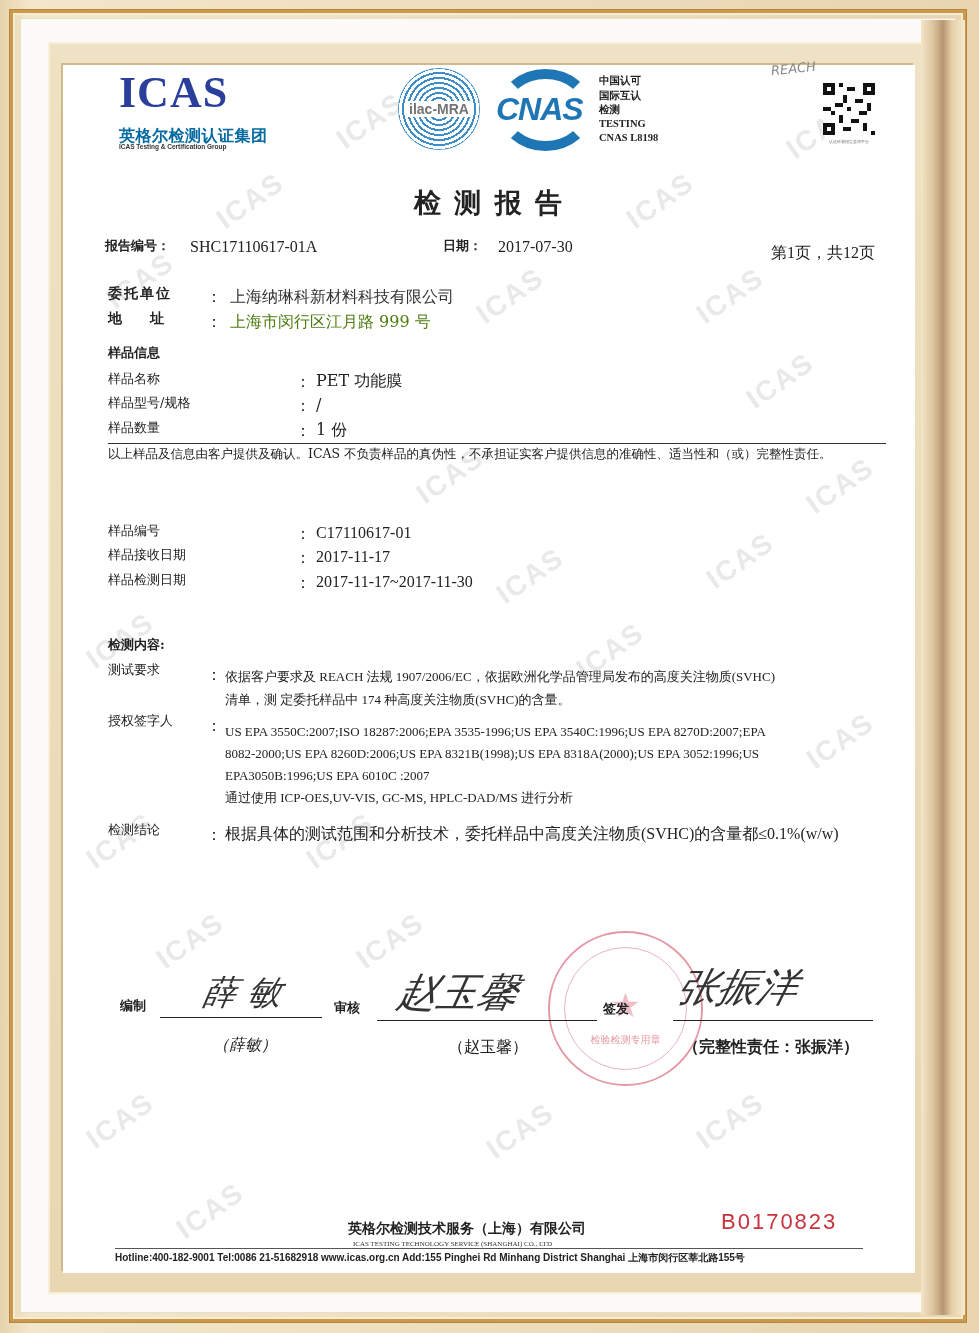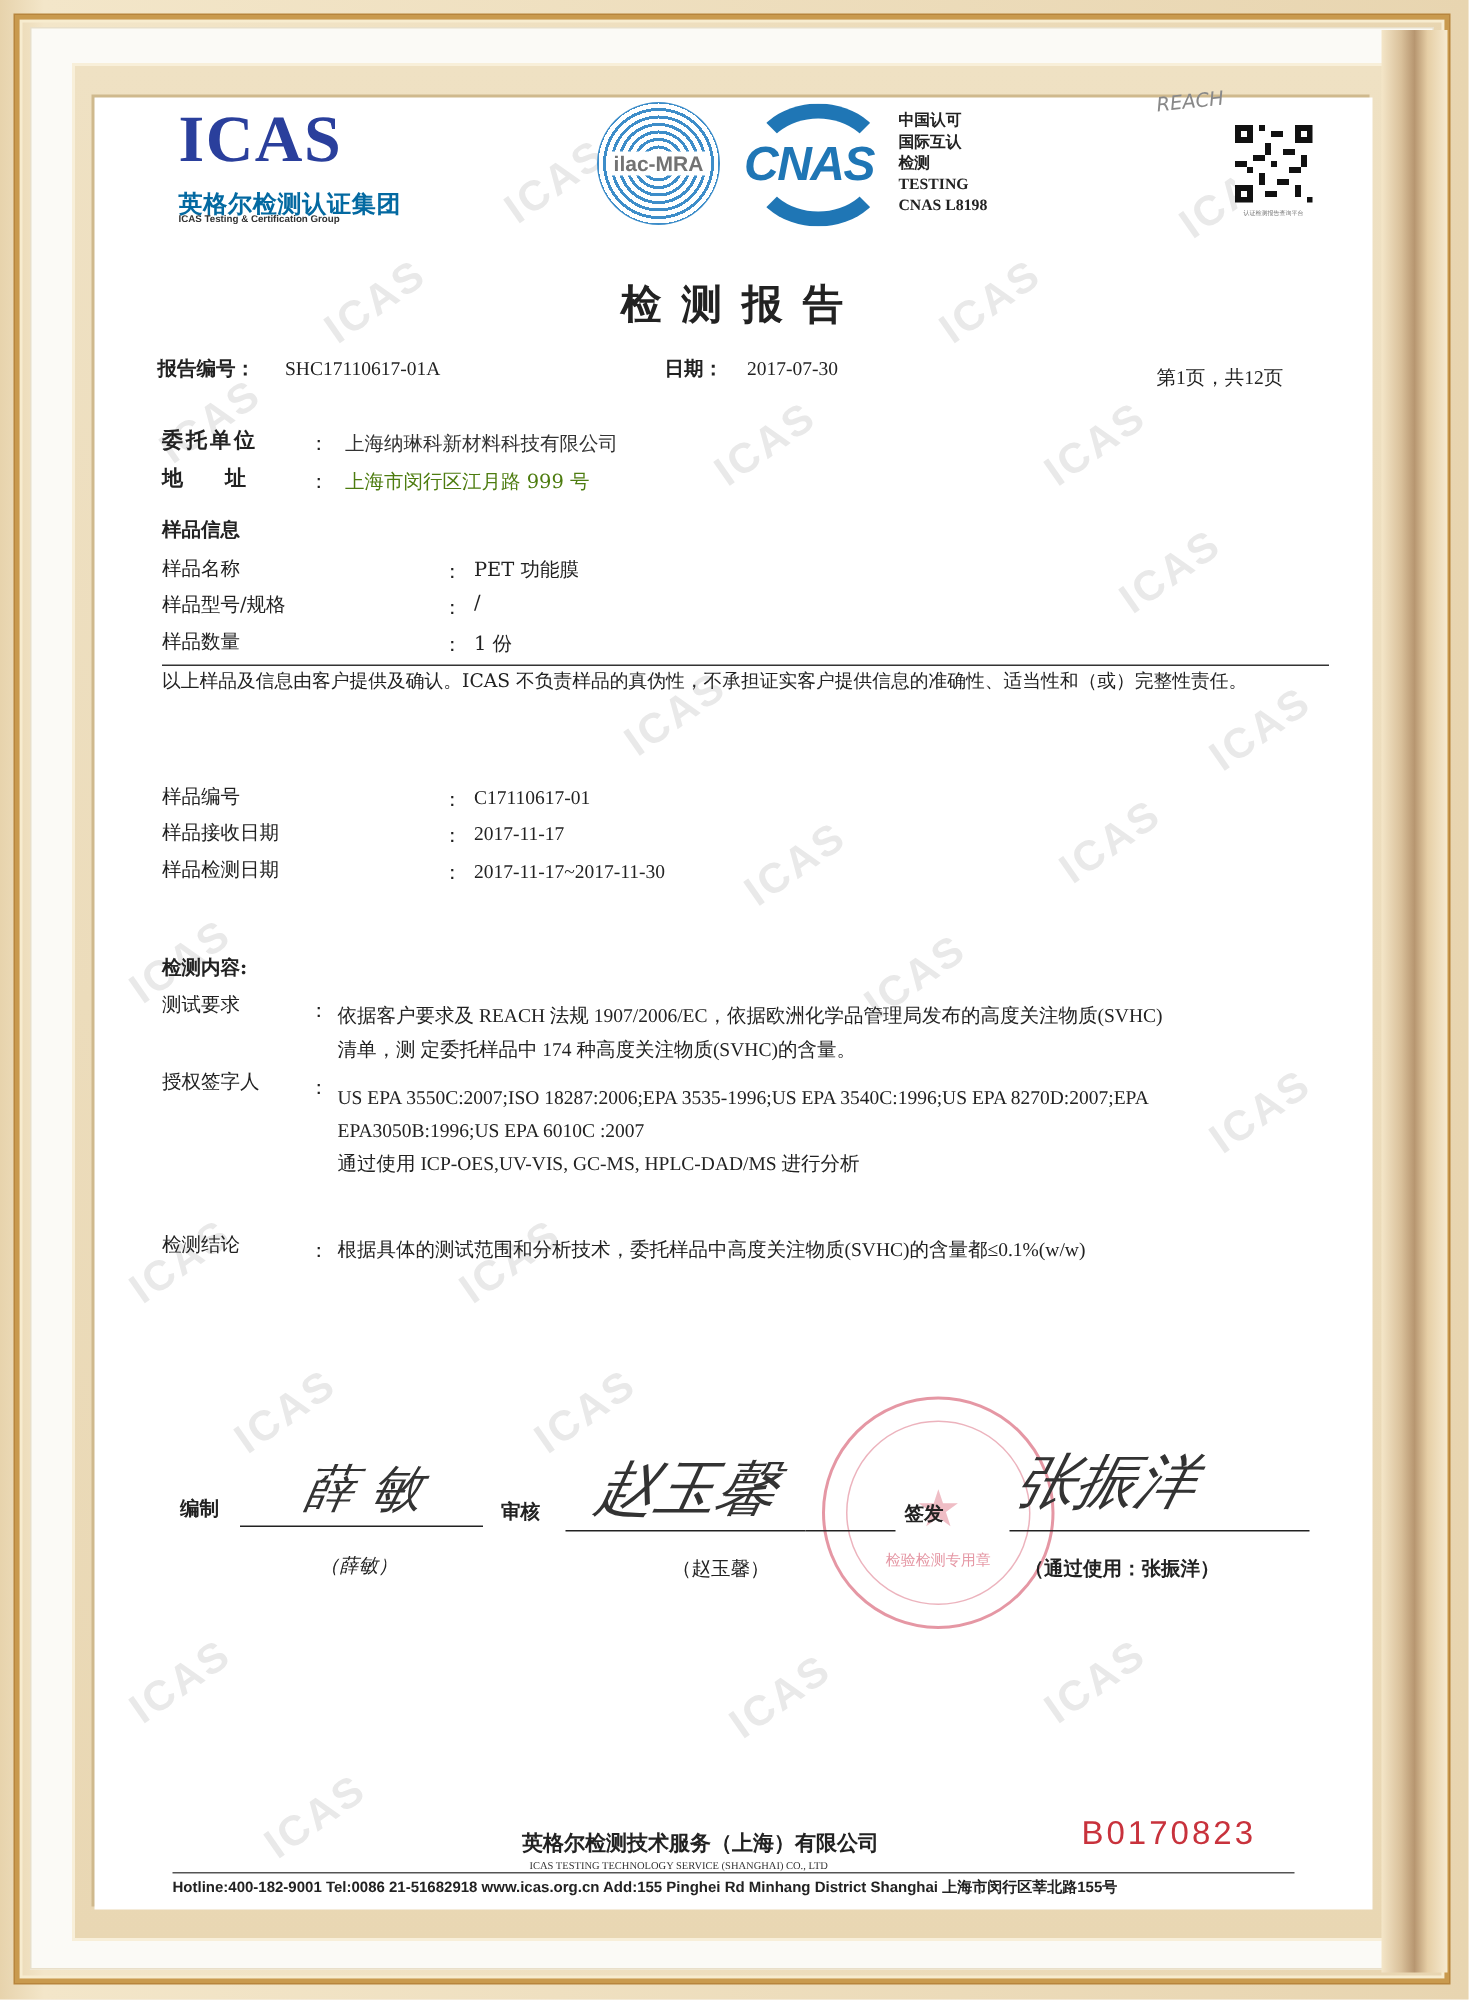--- a/index.html
+++ b/index.html
@@ -17,21 +17,21 @@
     background:linear-gradient(180deg,#efe1c3,#e9d7b3);
     box-shadow: inset 0 0 0 2px #f8efd9; }
   .frame-right-rail { position:absolute; right:14px; top:20px; width:44px; height:1295px;
     background:linear-gradient(90deg,#f4e6c8 0%,#d9c09a 30%,#b79670 50%,#e6cfa6 70%,#f6ead0 100%); }
   .page { position:absolute; left:63px; top:65px; width:852px; height:1208px; background:#fff;
     box-shadow: -2px -2px 0 #cfb98d; }
   .abs { position:absolute; }
   .serif { font-family:"Liberation Serif","DejaVu Serif",serif; }
   .sans { font-family:"Liberation Sans","DejaVu Sans",sans-serif; }
   .label { font-size:13px; color:#222; }
-  .val { font-size:13px; color:#222; }
+  .val { font-size:16px; color:#222; }
   .bold { font-weight:bold; }
   .watermark { position:absolute; color:#e9e9e9; font-family:"Liberation Sans",sans-serif;
     font-size:28px; font-weight:bold; transform:rotate(-35deg); letter-spacing:2px; }
 </style>
 </head>
 <body>
 
 <div class="frame-outer"></div>
 <div class="frame-gold"></div>
 <div class="frame-white"></div>
@@ -165,20 +165,21 @@
   <div class="abs val" style="left:143px;top:600px;">：</div>
   <div class="abs val serif" style="left:162px;top:600px;line-height:23px;font-size:13px;">
     <div>依据客户要求及 REACH 法规 1907/2006/EC，依据欧洲化学品管理局发布的高度关注物质(SVHC)</div>
     <div>清单，测 定委托样品中 174 种高度关注物质(SVHC)的含量。</div>
   </div>
 
   <div class="abs label" style="left:45px;top:647px;">授权签字人</div>
   <div class="abs val" style="left:143px;top:651px;">：</div>
   <div class="abs val serif" style="left:162px;top:656px;line-height:22px;font-size:13px;">
     <div>US EPA 3550C:2007;ISO 18287:2006;EPA 3535-1996;US EPA 3540C:1996;US EPA 8270D:2007;EPA</div>
+    <div>8082-2000;US EPA 8260D:2006;US EPA 8321B(1998);US EPA 8318A(2000);US EPA 3052:1996;US</div>
     <div>EPA3050B:1996;US EPA 6010C :2007</div>
     <div>通过使用 ICP-OES,UV-VIS, GC-MS, HPLC-DAD/MS 进行分析</div>
   </div>
 
   <div class="abs label" style="left:45px;top:756px;">检测结论</div>
   <div class="abs val" style="left:143px;top:760px;">：</div>
   <div class="abs val serif" style="left:162px;top:759px;">根据具体的测试范围和分析技术，委托样品中高度关注物质(SVHC)的含量都≤0.1%(w/w)</div>
 
   <div class="abs" style="left:485px;top:866px;width:155px;height:155px;border-radius:50%;border:2px solid rgba(208,66,90,0.55);box-sizing:border-box;">
     <div style="position:absolute;inset:14px;border-radius:50%;border:1px solid rgba(208,66,90,0.4);"></div>
@@ -193,20 +194,20 @@
 
   <div class="abs label bold" style="left:271px;top:934px;">审核</div>
   <div class="abs" style="left:314px;top:955px;width:160px;border-top:1px solid #222;"></div>
   <div class="abs" style="left:335px;top:900px;font-size:40px;color:#333;font-family:'DejaVu Serif',serif;font-style:italic;transform:skewX(-12deg);">赵玉馨</div>
   <div class="abs val" style="left:385px;top:972px;">（赵玉馨）</div>
 
   <div class="abs" style="left:474px;top:955px;width:60px;border-top:1px solid #222;"></div>
   <div class="abs label bold" style="left:540px;top:935px;">签发</div>
   <div class="abs" style="left:610px;top:955px;width:200px;border-top:1px solid #222;"></div>
   <div class="abs" style="left:615px;top:895px;font-size:40px;color:#333;font-family:'DejaVu Serif',serif;font-style:italic;transform:skewX(-14deg);">张振洋</div>
-  <div class="abs val" style="left:620px;top:972px;font-weight:bold;">（通过使用：张振洋）</div>
+  <div class="abs val" style="left:620px;top:972px;font-weight:bold;">（完整性责任：张振洋）</div>
 
   <div class="abs" style="left:285px;top:1155px;font-size:14px;color:#222;font-weight:bold;">英格尔检测技术服务（上海）有限公司</div>
   <div class="abs serif" style="left:290px;top:1175px;font-size:7px;color:#333;">ICAS TESTING TECHNOLOGY SERVICE (SHANGHAI) CO., LTD</div>
   <div class="abs sans" style="left:658px;top:1144px;font-size:22px;color:#c8323c;letter-spacing:2px;">B0170823</div>
   <div class="abs" style="left:52px;top:1183px;width:748px;border-top:1px solid #555;"></div>
   <div class="abs sans" style="left:52px;top:1186px;font-size:10px;font-weight:bold;color:#222;white-space:nowrap;width:752px;overflow:hidden;">Hotline:400-182-9001  Tel:0086 21-51682918  www.icas.org.cn   Add:155 Pinghei Rd Minhang District Shanghai 上海市闵行区莘北路155号</div>
 </div>
 
 </body></html>

